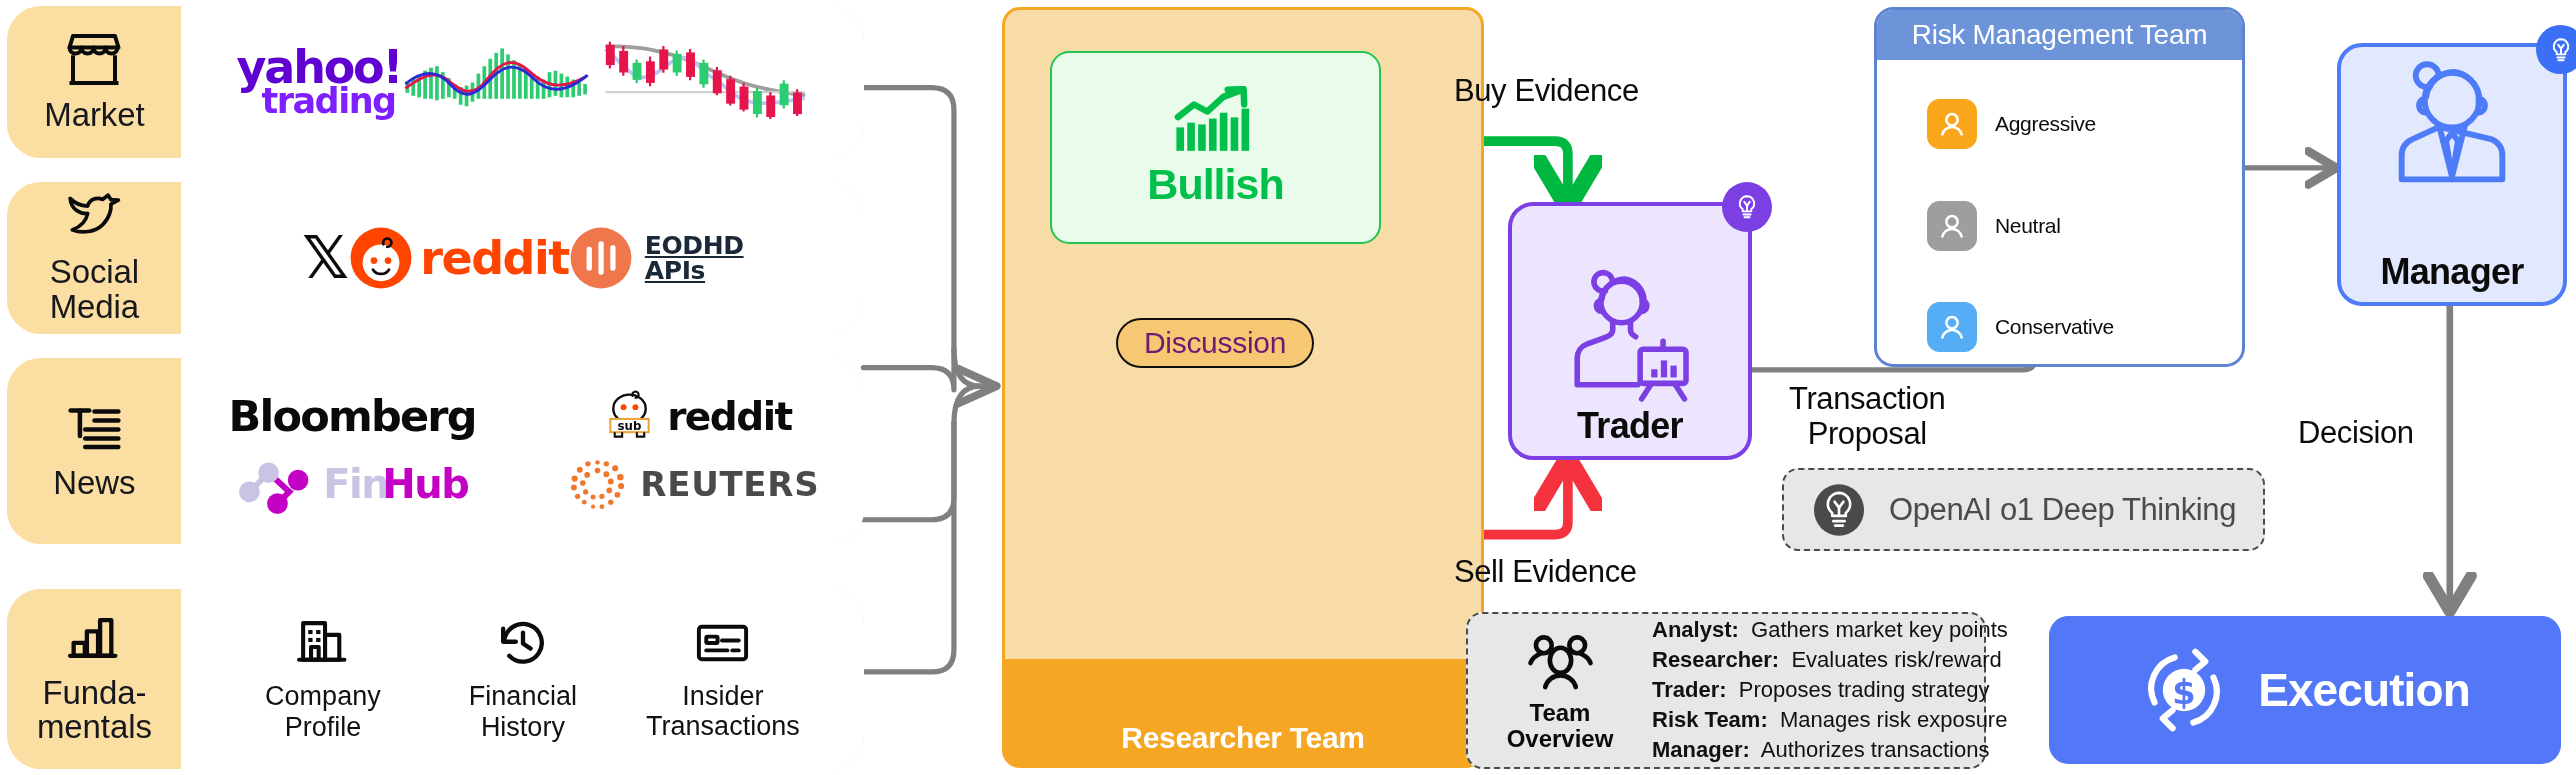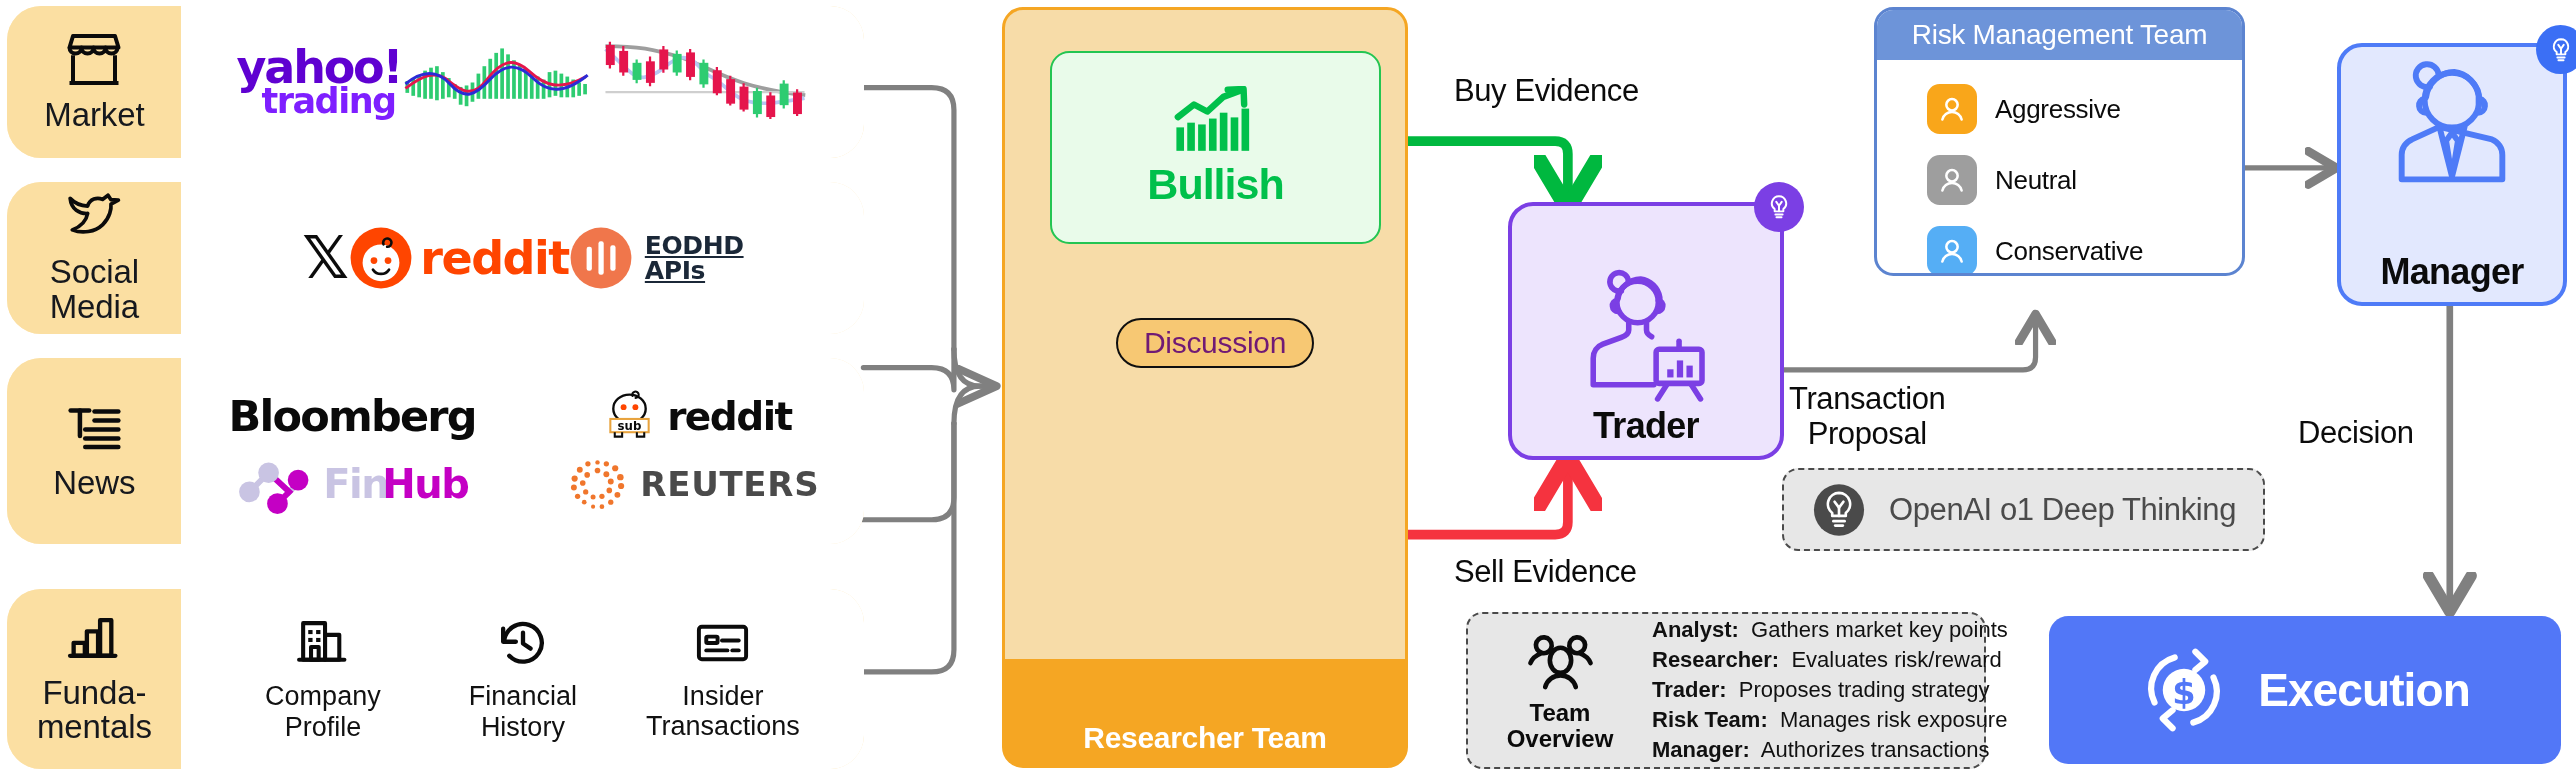--- a/index.html
+++ b/index.html
@@ -103,21 +103,21 @@
   #riskteam{
     background:#fff;border:3.7px solid #5C84D0;border-radius:19.3px;overflow:hidden;
   }
   #riskteam .head{
     background:#6D94D9;height:50px;display:flex;align-items:center;justify-content:center;
     color:#fff;font-size:28px;letter-spacing:-0.3px;
   }
   #riskteam .rows{padding:13.4px 0 13.4px 0;display:flex;flex-direction:column;justify-content:space-around;height:calc(100% - 50px);}
   .riskrow{display:flex;align-items:center;gap:18px;padding-left:50px;}
   .riskrow .swatch{width:50px;height:50px;border-radius:12.6px;display:flex;align-items:center;justify-content:center;flex:0 0 50px;}
-  .riskrow .rlabel{font-size:26px;color:#0b0b0b;letter-spacing:-0.3px;}
+  .riskrow .rlabel{font-size:21px;color:#0b0b0b;letter-spacing:-0.3px;}
 
   
   #execution{
     background:#5277F7;border-radius:19.3px;
     display:flex;align-items:center;justify-content:center;gap:30px;
   }
   #execution .etext{color:#fff;font-size:46px;font-weight:bold;letter-spacing:-0.9px;}
 
   
   .dashedbox{
@@ -471,21 +471,21 @@
           </g>
         </svg>
         <div class="cap">
           <div>Insider</div>
             <div>Transactions</div>
         </div>
       </div>
     </div>
   </div>
 
-  <div class="abs" id="researcher" style="left:1002px;top:7.4px;width:406px;height:761px;border-radius:21px;">
+  <div class="abs" id="researcher" style="left:1002px;top:7.4px;width:482px;height:761px;">
     <div class="stancecard bull" style="left:45px;top:41px;width:327px;height:189px;">
       <svg width="88" height="71" viewBox="0 0 30 24">
         <g fill="#00C04B">
           <rect x="1.5" y="14" width="2.6" height="8"></rect>
             <rect x="5.2" y="12.4" width="2.6" height="9.6"></rect>
           <rect x="8.9" y="13" width="2.6" height="9"></rect>
             <rect x="12.6" y="11" width="2.6" height="11"></rect>
           <rect x="16.3" y="9" width="2.6" height="13"></rect>
             <rect x="20" y="10.6" width="2.6" height="11.4"></rect>
           <rect x="23.7" y="7.6" width="2.6" height="14.4"></rect>
@@ -497,21 +497,21 @@
     </div>
 
     <div class="discussion" style="left:111px;top:308px;width:194px;height:46px;">
       <span>Discussion</span>
     </div>
 
 
     <div class="rtitle">Researcher Team</div>
   </div>
 
-  <div class="abs agentcard" id="trader" style="left:1508px;top:202px;width:276px;height:258px;">
+  <div class="abs agentcard" id="trader" style="left:1508px;top:202px;width:244px;height:258px;">
     <svg width="141" height="148" viewBox="0 0 38 40" style="margin-bottom:-4.5px;">
       <g fill="none" stroke="#7B3FE4" stroke-width="1.5" stroke-linejoin="round" stroke-linecap="round">
         <path d="M11 10.8 a5.6 5.6 0 1 0 11.2 0 a5.6 5.6 0 0 0 -11.2 0"></path>
         <path d="M11.3 10 a6.2 6.2 0 0 1 6.1 -5.4 a6 6 0 0 1 5.2 5 l0 2.4"></path>
         <path d="M12.2 7.8 a2.5 2.5 0 1 1 1.9 -2.6"></path>
         <path d="M11 10.4 a1.4 1.4 0 0 0 -1.2 1.6 a1.5 1.5 0 0 0 1.5 1.4"></path>
         <path d="M22.2 10.4 a1.4 1.4 0 0 1 1.2 1.6 a1.5 1.5 0 0 1 -1.5 1.4"></path>
         <path d="M14.2 16.2 l0 2.2 c0 1 -.9 1.6 -2 2 l-5 1.8 a4 4 0 0 0 -2.6 3.8 L4.6 33.2 H21"></path>
         <path d="M19 16.2 l0 2.2 c0 .8 .6 1.4 1.4 1.8"></path>
       </g>
@@ -533,21 +533,21 @@
           <path d="M10 2.8 a4.8 4.8 0 0 0 -2.9 8.6 l0 1.5 h5.8 l0 -1.5 A4.8 4.8 0 0 0 10 2.8 Z"></path>
           <path d="M8.2 6.6 L10 9.2 L11.8 6.6"></path>
             <path d="M10 9.2 V12.9"></path>
           <path d="M7.6 15 h4.8"></path>
             <path d="M8.3 16.8 h3.4"></path>
         </g>
       </svg>
     </div>
   </div>
 
-  <div class="abs" id="riskteam" style="left:1874px;top:7.4px;width:371px;height:269px;">
+  <div class="abs" id="riskteam" style="left:1874px;top:7.4px;width:371px;height:360px;">
     <div class="head">Risk Management Team</div>
     <div class="rows">
       <div class="riskrow">
         <div class="swatch" style="background:#F9A61A;">
           <svg width="34" height="34" viewBox="0 0 24 24">
             <g fill="none" stroke="#fff" stroke-width="1.8" stroke-linecap="round">
               <circle cx="12" cy="9" r="4"></circle>
                 <path d="M5.2 19.4 a7 7 0 0 1 13.6 0"></path>
             </g>
           </svg>

